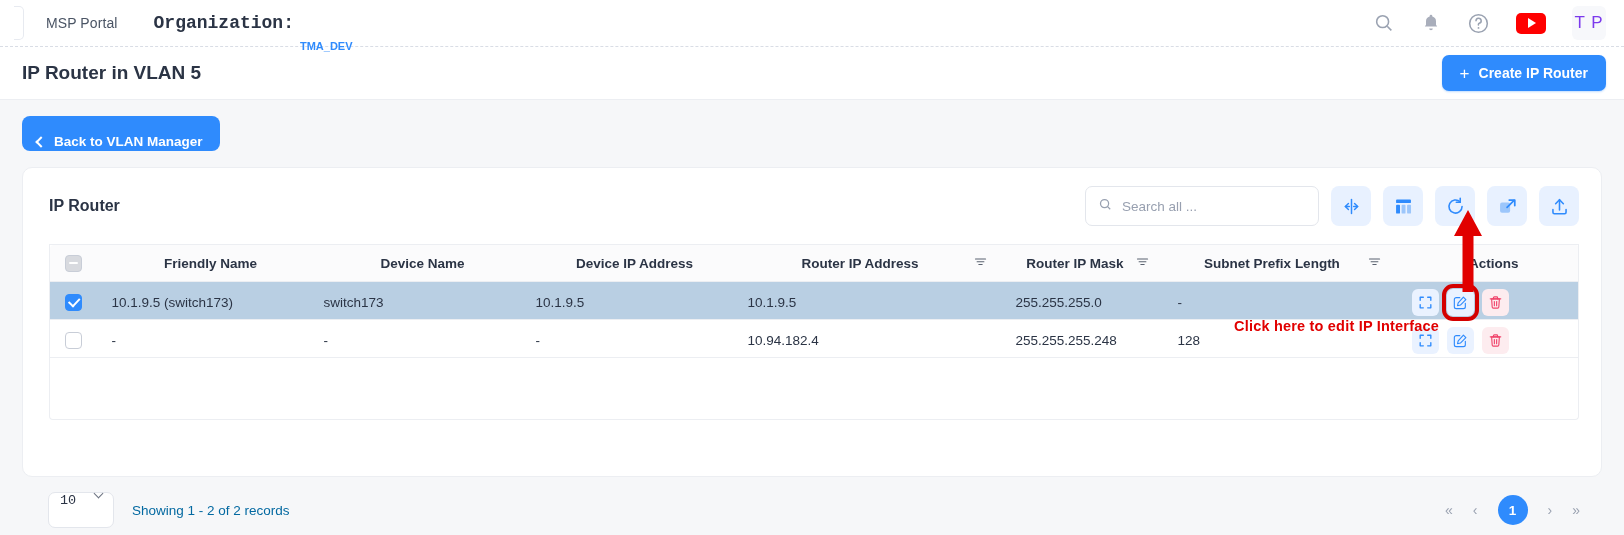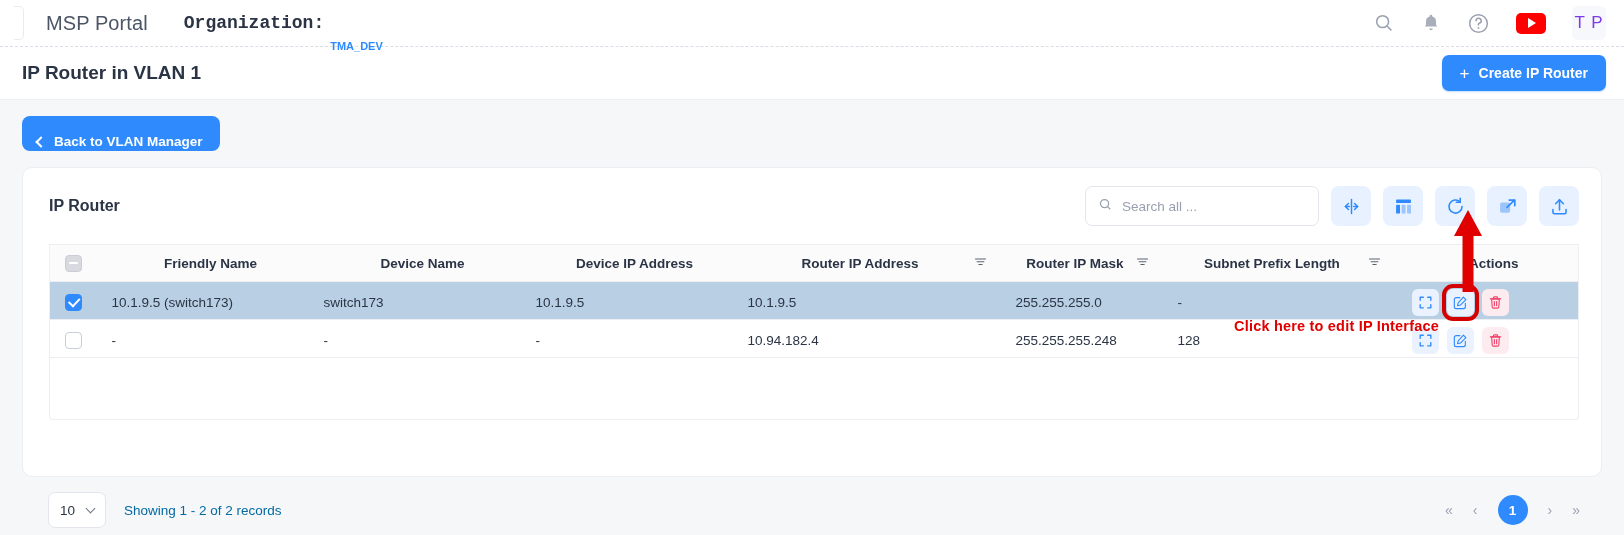--- a/index.html
+++ b/index.html
@@ -18,21 +18,21 @@
     background: #ffffff;
     border-bottom: 1px dashed #d9dde5;
     position: relative;
   }
   .topbar-left { display: flex; align-items: center; padding-left: 14px; }
   .nav-edge {
     width: 10px; height: 34px; border:1px solid #e7eaf0; border-left:none;
     border-radius: 0 5px 5px 0; background:#fff;
   }
   .msp-portal {
-    font-size: 20px; color: #4b5565; font-weight: 400;
+    font-size: 14px; color: #4b5565; font-weight: 400;
     margin-left: 22px; letter-spacing: .1px;
   }
   .org-label {
     font-size: 18px; color: #2b3445; font-weight: 600;
     margin-left: 36px;
     font-family: Liberation Mono, monospace;
   }
   .org-value {
     font-size: 11px; color: #2f8bfd; font-weight: 700; margin-left: 6px; margin-top: 46px;
   }
@@ -174,23 +174,23 @@
     letter-spacing:.2px;
   }
   .arrow { position:absolute; }
 
   
   .footer {
     display:flex; align-items:center; padding: 0 22px 0 26px;
     height: 62px; margin-top: 2px;
   }
   .page-size {
-    width:58px;height:36px;border:1px solid #e3e6ec;border-radius:7px;background:#fff;
-    display:flex;align-items:center;justify-content:space-between;padding:0 11px;
-    font-size:13.5px;color:#2b3445;cursor:pointer;
+    width:66px;height:36px;border:1px solid #e3e6ec;border-radius:7px;background:#fff;
+    display:flex;align-items:flex-start;justify-content:space-between;padding:0 11px;
+    font-size:13.5px;color:#2b3445;cursor:pointer;font-family:Liberation Mono, monospace;
   }
   .chev-dn { width:7px;height:7px;border-right:1.6px solid #6b7280;border-bottom:1.6px solid #6b7280;
              transform:rotate(45deg); margin-top:-3px; }
   .showing { margin-left:18px; font-size:13.5px; color:#0369a1; }
   .pager { margin-left:auto; display:flex; align-items:center; gap:20px; }
   .pg { color:#9aa2b1; font-size:14px; cursor:pointer; user-select:none; }
   .pg-cur {
     width:30px;height:30px;border-radius:50%;background:#2f8bfd;color:#fff;
     display:flex;align-items:center;justify-content:center;font-size:13.5px;
     font-weight:600;cursor:pointer;
@@ -229,21 +229,21 @@
         </svg>
       </span>
       <span class="yt-btn">
           <span class="tri"></span>
         </span>
       <span class="avatar">T P</span>
     </div>
   </div>
 
   <div class="page-head">
-    <span class="page-title">IP Router in VLAN 1</span>
+    <span class="page-title">IP Router in VLAN 5</span>
     <button class="btn-primary">
       <span class="plus">+</span>
       <span>Create IP Router</span>
     </button>
   </div>
 
   <div class="body-wrap">
 
     <div class="back-row">
       <button class="btn-back">

